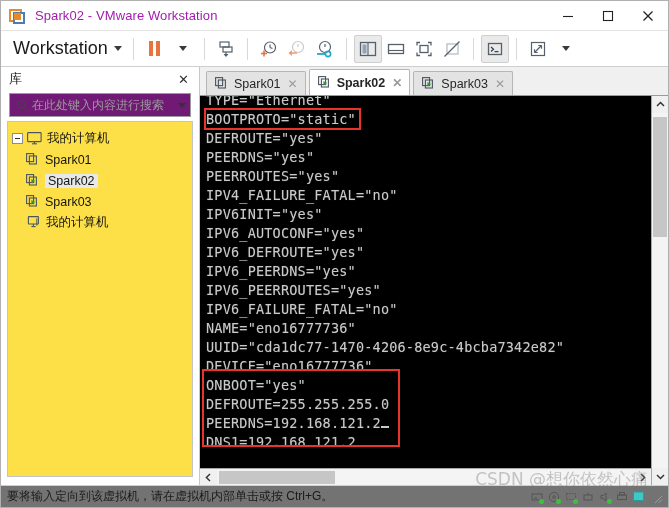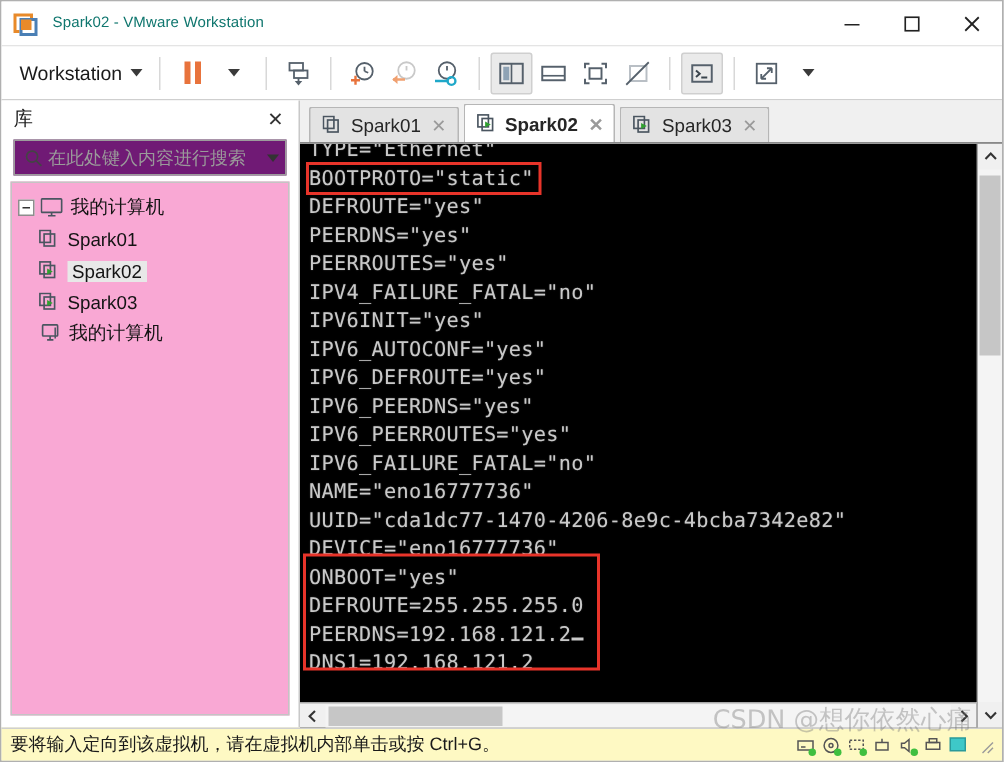--- a/index.html
+++ b/index.html
@@ -24,35 +24,35 @@
     display: flex; align-items: center;
     border-bottom: 1px solid #e4e4e4;
   }
   .vm-logo { width: 18px; height: 18px; margin-left: 8px; position: relative; flex: 0 0 18px; }
   .vm-logo .sq1 { position: absolute; left: 0; top: 2px; width: 13px; height: 13px;
                   border: 2px solid #e88a2a; background: #ffffff; }
   .vm-logo .sq2 { position: absolute; left: 4px; top: 5px; width: 12px; height: 12px;
                   border: 2px solid #4a7fb5; background: #ffffff; }
   .vm-logo .sq3 { position: absolute; left: 5px; top: 6px; width: 7px; height: 7px;
                   background: #e88a2a; }
-  .title-text { margin-left: 8px; font-size: 10px; color: #0f766e; letter-spacing: .1px; }
+  .title-text { margin-left: 8px; font-size: 13px; color: #a21caf; letter-spacing: .1px; }
   .wincontrols { margin-left: auto; display: flex; height: 30px; }
   .wc { width: 40px; height: 30px; display: flex; align-items: center; justify-content: center;
         font-size: 14px; color: #222; }
   .wc svg { display: block; }
 
   
   .toolbar {
     height: 36px; flex: 0 0 36px;
     background: #ffffff;
     display: flex; align-items: center;
     border-bottom: 1px solid #cfcfcf;
     padding-left: 6px;
   }
-  .tb-ws { font-size: 13px; color: #1a1a1a; padding: 0 4px 0 6px; display: flex; align-items: center; }
+  .tb-ws { font-size: 18px; color: #1a1a1a; padding: 0 4px 0 6px; display: flex; align-items: center; }
   .caret { width: 0; height: 0; border-left: 4px solid transparent; border-right: 4px solid transparent;
            border-top: 5px solid #3a3a3a; margin-left: 6px; }
   .sep { width: 1px; height: 22px; background: #d8d8d8; margin: 0 7px; }
   .tbtn { width: 28px; height: 28px; display: flex; align-items: center; justify-content: center;
           border-radius: 2px; }
   .tbtn.active { background: #eaeaea; border: 1px solid #cfcfcf; }
   .pausebars { display: flex; gap: 3px; }
   .pausebars i { display: block; width: 4px; height: 15px; background: #e8733c; }
   .small-caret { width: 0; height: 0; border-left: 4px solid transparent; border-right: 4px solid transparent;
                  border-top: 5px solid #3a3a3a; }
@@ -66,21 +66,21 @@
   .sb-header { height: 24px; display: flex; align-items: center; padding: 0 6px 0 8px; }
   .sb-title { font-size: 13px; color: #1a1a1a; }
   .sb-close { margin-left: auto; font-size: 13px; color: #333; padding: 0 4px; }
   .sb-search { margin: 2px 8px 4px 8px; height: 24px; border: 1px solid #9c9c9c; background: #701a75;
                display: flex; align-items: center; padding: 0 4px; }
   .sb-search .mag { flex: 0 0 16px; display: flex; align-items: center; justify-content: center; }
   .sb-search .ph { font-size: 12px; color: #9a9a9a; margin-left: 2px; white-space: nowrap;
                    overflow: hidden; flex: 1 1 auto; }
   .sb-search .dd { width: 0; height: 0; border-left: 4px solid transparent; border-right: 4px solid transparent;
                    border-top: 5px solid #333; margin-left: 2px; flex: 0 0 auto; }
-  .sb-tree { flex: 1 1 auto; margin: 0 6px 8px 6px; border: 1px solid #c4c4c4; background: #f9a8d4;
+  .sb-tree { flex: 1 1 auto; margin: 0 6px 8px 6px; border: 1px solid #c4c4c4; background: #fde047;
              padding: 6px 4px; overflow: hidden; }
   .tnode { display: flex; align-items: center; height: 21px; font-size: 12.5px; color: #141414; }
   .tnode .exp { width: 11px; height: 11px; border: 1px solid #8d8d8d; background: #fff; position: relative;
                 margin-right: 4px; flex: 0 0 11px; }
   .tnode .exp:before { content: ""; position: absolute; left: 2px; top: 4px; width: 5px; height: 1px; background: #333; }
   .tnode .spacer { width: 15px; flex: 0 0 15px; }
   .tnode .indent { width: 14px; flex: 0 0 14px; }
   .tnode .ic { margin-right: 5px; display: flex; align-items: center; flex: 0 0 auto; }
   .tnode.selected .lbl { background: #e8e8e8; padding: 0 3px; }
   .lbl { white-space: nowrap; }
@@ -113,21 +113,21 @@
   .sb-arrow { height: 17px; display: flex; align-items: center; justify-content: center; background: #f0f0f0; }
   .vtrack { flex: 1 1 auto; position: relative; background: #f4f4f4; }
   .vthumb { position: absolute; left: 1px; right: 1px; top: 4px; height: 120px; background: #c6c6c6; }
   .hscroll { height: 17px; flex: 0 0 17px; background: #f0f0f0; display: flex; align-items: center;
              border-top: 1px solid #a8a8a8; }
   .hs-arrow { width: 17px; display: flex; align-items: center; justify-content: center; }
   .htrack { flex: 1 1 auto; position: relative; height: 15px; background: #f4f4f4; }
   .hthumb { position: absolute; left: 2px; top: 1px; width: 116px; bottom: 1px; background: #c6c6c6; }
 
   
-  .statusbar { height: 22px; flex: 0 0 22px; display: flex; align-items: center; background: #fef9c3;
+  .statusbar { height: 22px; flex: 0 0 22px; display: flex; align-items: center; background: #737373;
                border-top: 1px solid #cfcfcf; padding: 0 4px 0 6px; }
   .status-text { font-size: 12px; color: #1a1a1a; white-space: nowrap; }
   .tray { margin-left: auto; display: flex; align-items: center; gap: 4px; }
   .tray .ti { position: relative; width: 13px; height: 13px; display: flex; align-items: center;
               justify-content: center; }
   .tray .dot { position: absolute; right: -1px; bottom: -1px; width: 5px; height: 5px; border-radius: 50%;
                background: #3fbf3f; }
   .grip { width: 13px; height: 13px; margin-left: 2px; }
 
   

